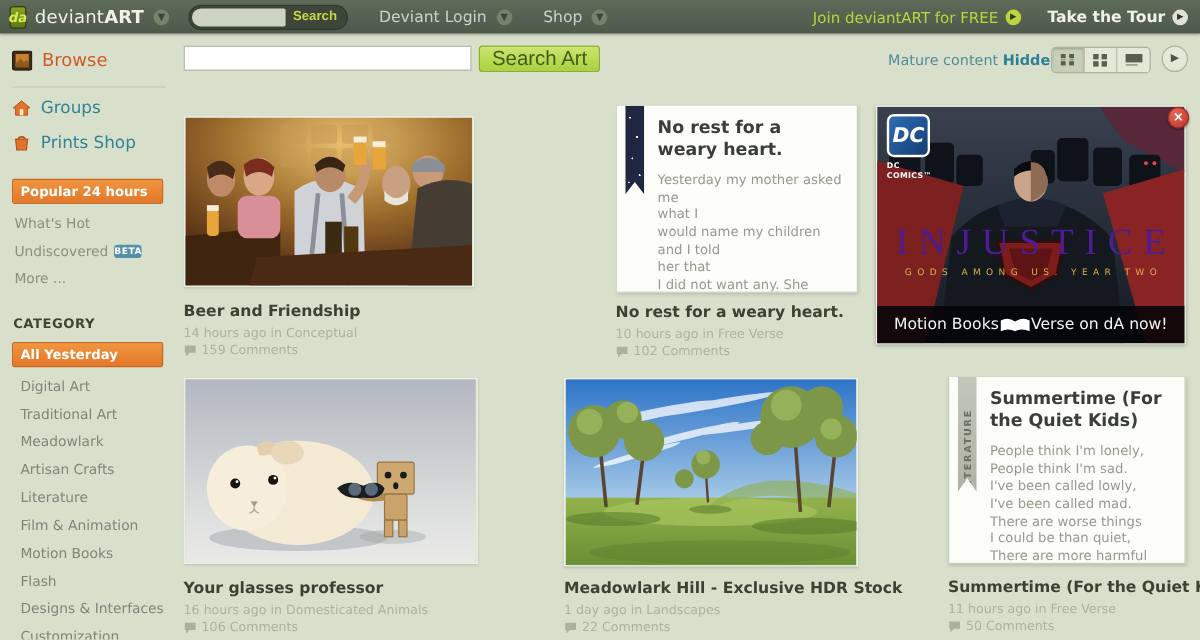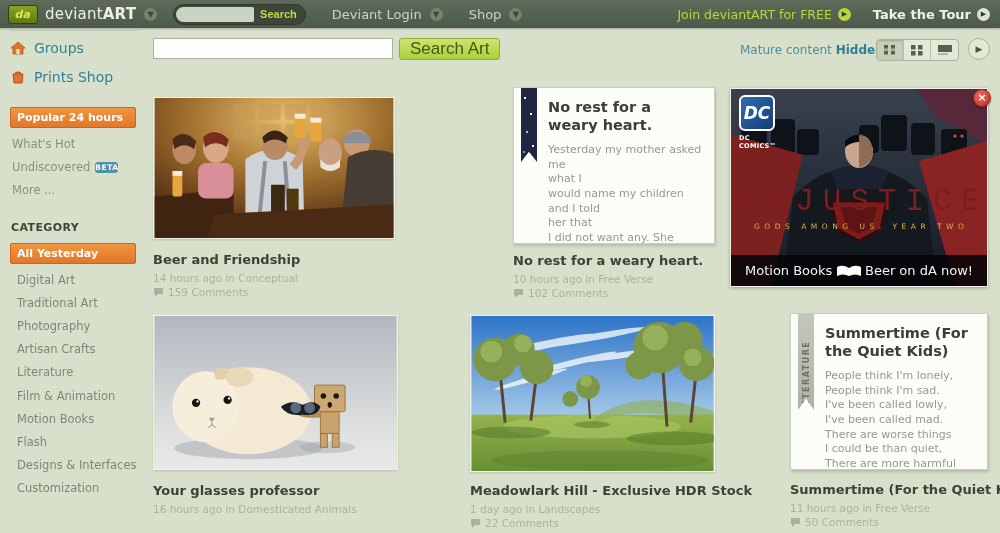--- a/index.html
+++ b/index.html
@@ -4,21 +4,21 @@
 <style>
   * { margin:0; padding:0; box-sizing:border-box; }
   html,body { width:1000px; height:533px; }
   body { font-family:"DejaVu Sans","Liberation Sans",sans-serif; background:#d8e0cc; overflow:hidden; position:relative; }
   #page { position:absolute; inset:0; width:1000px; height:533px; }
 
   
   #topbar { position:absolute; left:0; top:0; width:1000px; height:28px;
     background:linear-gradient(#5f6b59,#4d594a); box-shadow:0 1px 2px rgba(0,0,0,.25);
     display:flex; align-items:center; z-index:50; }
-  .logo-box { width:30px; height:19px; margin-left:8px; border-radius:3px;
+  .logo-box { width:14px; height:19px; margin-left:8px; border-radius:3px;
     background:linear-gradient(#87a426,#5d7a14); border:1px solid #333f0e;
     color:#dcea55; font-weight:bold; font-size:11px; font-style:italic;
     display:flex; align-items:center; justify-content:center; }
   .brand { color:#eef1ea; font-size:15px; margin-left:7px; letter-spacing:.2px; }
   .brand b { font-weight:bold; }
   .chev-circle { width:13px; height:13px; border-radius:50%; background:#77826b;
     color:#39443a; font-size:8px; line-height:13px; text-align:center; margin-left:8px; }
   .hdr-search { margin-left:16px; display:flex; align-items:center;
     background:#3c473a; border:1px solid #2f3a2f; border-radius:11px; padding:2px; }
   .hdr-search input { width:78px; height:15px; border:none; border-radius:9px 2px 2px 9px;
@@ -106,22 +106,22 @@
   
   #ad { position:absolute; left:580px; top:60px; width:258px; height:199px;
     border:1px solid #eef2e8; box-shadow:0 1px 3px rgba(0,0,0,.3); cursor:pointer; }
   #ad svg { display:block; }
   .ad-layer { position:absolute; color:#fff; }
   .ad-dc { left:8px; top:6px; width:40px; text-align:center; }
   .ad-dc .dc-sq { width:36px; height:36px; border-radius:6px; background:linear-gradient(135deg,#2f6db5,#143d74);
     border:2px solid #fff; color:#fff; font-weight:bold; font-size:17px; font-style:italic;
     display:flex; align-items:center; justify-content:center; }
   .ad-dc .dc-label { font-size:6.5px; font-weight:bold; margin-top:3px; letter-spacing:.3px; text-align:left; line-height:1.3; }
-  .ad-title { left:0; right:0; top:95px; text-align:center; font-family:Liberation Mono, monospace;
-    font-size:31px; letter-spacing:9px; color:#7f1d1d; text-indent:9px; }
+  .ad-title { left:0; right:0; top:95px; text-align:center; font-family:Liberation Serif, serif;
+    font-size:31px; letter-spacing:9px; color:#4c1d95; text-indent:9px; }
   .ad-sub { left:0; right:0; top:133px; text-align:center; font-size:7.5px; letter-spacing:4.5px;
     color:#d7b448; text-indent:4.5px; }
   .ad-footer { left:0; right:0; bottom:0; height:31px; background:rgba(5,5,8,.88);
     display:flex; align-items:center; justify-content:space-between; padding:0 14px; }
   .ad-footer .ft { font-size:13px; color:#f4f4f2; font-family:"DejaVu Sans",sans-serif; }
   .ad-close { position:absolute; right:-4px; top:0px; width:18px; height:18px; border-radius:50%;
     background:radial-gradient(circle at 35% 30%,#e8695a,#b93227); border:1px solid #a02a20;
     color:#fff; font-size:11px; font-weight:bold; line-height:16px; text-align:center;
     box-shadow:0 1px 2px rgba(0,0,0,.4); cursor:pointer; z-index:5; }
 </style>
@@ -148,20 +148,28 @@
     </div>
     <div class="hdr-right">
       <span class="join-link">Join deviantART for FREE</span>
       <span class="go-circle go-green">▶</span>
       <span class="tour-link">Take the Tour</span>
       <span class="go-circle go-light">▶</span>
     </div>
   </div>
 
   <div id="sidebar">
+    <div class="side-browse">
+      <svg width="17" height="17">
+          <rect x="0.5" y="0.5" width="16" height="16" rx="2" fill="#3c2a16" stroke="#2a1d0e"></rect>
+          <rect x="3" y="3" width="11" height="11" fill="#c87f2f"></rect>
+          <path d="M3 11 L7 7 L10 10 L12 8 L14 10 V14 H3 Z" fill="#8a5a1e"></path>
+        </svg>
+      <span class="browse-label">Browse</span>
+    </div>
     <hr class="side-hr">
     <div class="side-link">
       <svg width="16" height="16">
           <path d="M8 2 L15 8 H13 V14 H3 V8 H1 Z" fill="#e0742a" stroke="#b5521c" stroke-width=".8"></path>
           <rect x="6.5" y="9" width="3" height="5" fill="#fbe9c9"></rect>
         </svg>
       <span>Groups</span>
     </div>
     <div class="side-link">
       <svg width="16" height="16">
@@ -177,21 +185,21 @@
         <span>Undiscovered</span>
         <span class="beta-badge">BETA</span>
       </div>
       <div class="side-item">More ...</div>
     </div>
     <div class="cat-header">CATEGORY</div>
     <div class="pill-btn cat-all">All Yesterday</div>
     <ul class="cat-list">
       <li>Digital Art</li>
       <li>Traditional Art</li>
-      <li>Photography</li>
+      <li>Meadowlark</li>
       <li>Artisan Crafts</li>
       <li>Literature</li>
       <li>Film &amp; Animation</li>
       <li>Motion Books</li>
       <li>Flash</li>
       <li>Designs &amp; Interfaces</li>
       <li>Customization</li>
 
     </ul>
   </div>
@@ -355,21 +363,21 @@
         <div class="dc-sq">DC</div>
         <div class="dc-label">DC COMICS™</div>
       </div>
       <div class="ad-layer ad-title">INJUSTICE</div>
       <div class="ad-layer ad-sub">GODS AMONG US. YEAR TWO</div>
       <div class="ad-layer ad-footer">
         <span class="ft">Motion Books</span>
         <svg width="26" height="14">
             <path d="M1 3 Q7 0 13 4 Q19 0 25 3 L25 12 Q19 9 13 12 Q7 9 1 12 Z" fill="#fff"></path>
           </svg>
-        <span class="ft">Beer on dA now!</span>
+        <span class="ft">Verse on dA now!</span>
       </div>
       <div class="ad-close">×</div>
     </div>
 
     <div class="card" style="left:3px; top:287px; width:245px;">
       <svg class="thumb" width="245" height="155" viewBox="0 0 245 155">
         <defs>
           <linearGradient id="studio" x1="0" y1="0" x2="0" y2="1">
             <stop offset="0%" stop-color="#b2b8c0"></stop>
               <stop offset="70%" stop-color="#dcdedd"></stop>
@@ -397,20 +405,26 @@
         <rect x="168" y="119" width="7" height="14" fill="#c9a36b" stroke="#99743f"></rect>
         <rect x="180" y="119" width="7" height="14" fill="#c9a36b" stroke="#99743f"></rect>
         <path d="M168 100 Q154 102 146 98" stroke="#b08c52" stroke-width="5" fill="none"></path>
         <path d="M128 92 Q138 84 150 90 Q162 84 168 92 Q166 102 150 100 Q134 102 128 92 Z" fill="#1a1d22"></path>
         <circle cx="143" cy="93" r="5.5" fill="#5a6a78"></circle>
           <circle cx="157" cy="93" r="5.5" fill="#5a6a78"></circle>
       </svg>
       <div class="caption">
         <div class="cap-title">Your glasses professor</div>
         <div class="cap-meta">16 hours ago in Domesticated Animals</div>
+        <div class="cap-comments">
+          <svg width="11" height="10">
+              <path d="M1 1 h9 v6 h-5 l-3 3 v-3 h-1 z" fill="#a9b2a0"></path>
+            </svg>
+          <span>106 Comments</span>
+        </div>
       </div>
     </div>
 
     <div class="card" style="left:320px; top:287px; width:245px;">
       <svg class="thumb" width="245" height="157" viewBox="0 0 245 157">
         <defs>
           <linearGradient id="sky" x1="0" y1="0" x2="0" y2="1">
             <stop offset="0%" stop-color="#2e74c8"></stop>
               <stop offset="100%" stop-color="#a8cbe8"></stop>
           </linearGradient>

